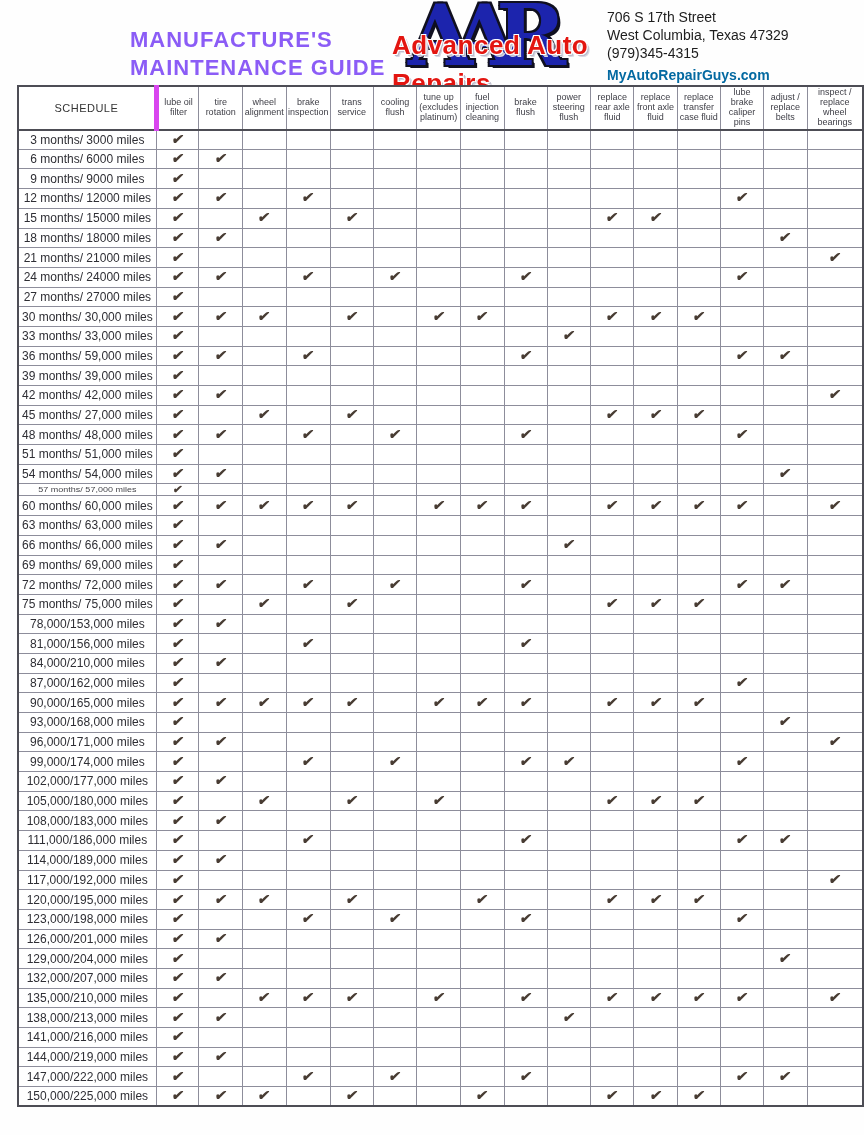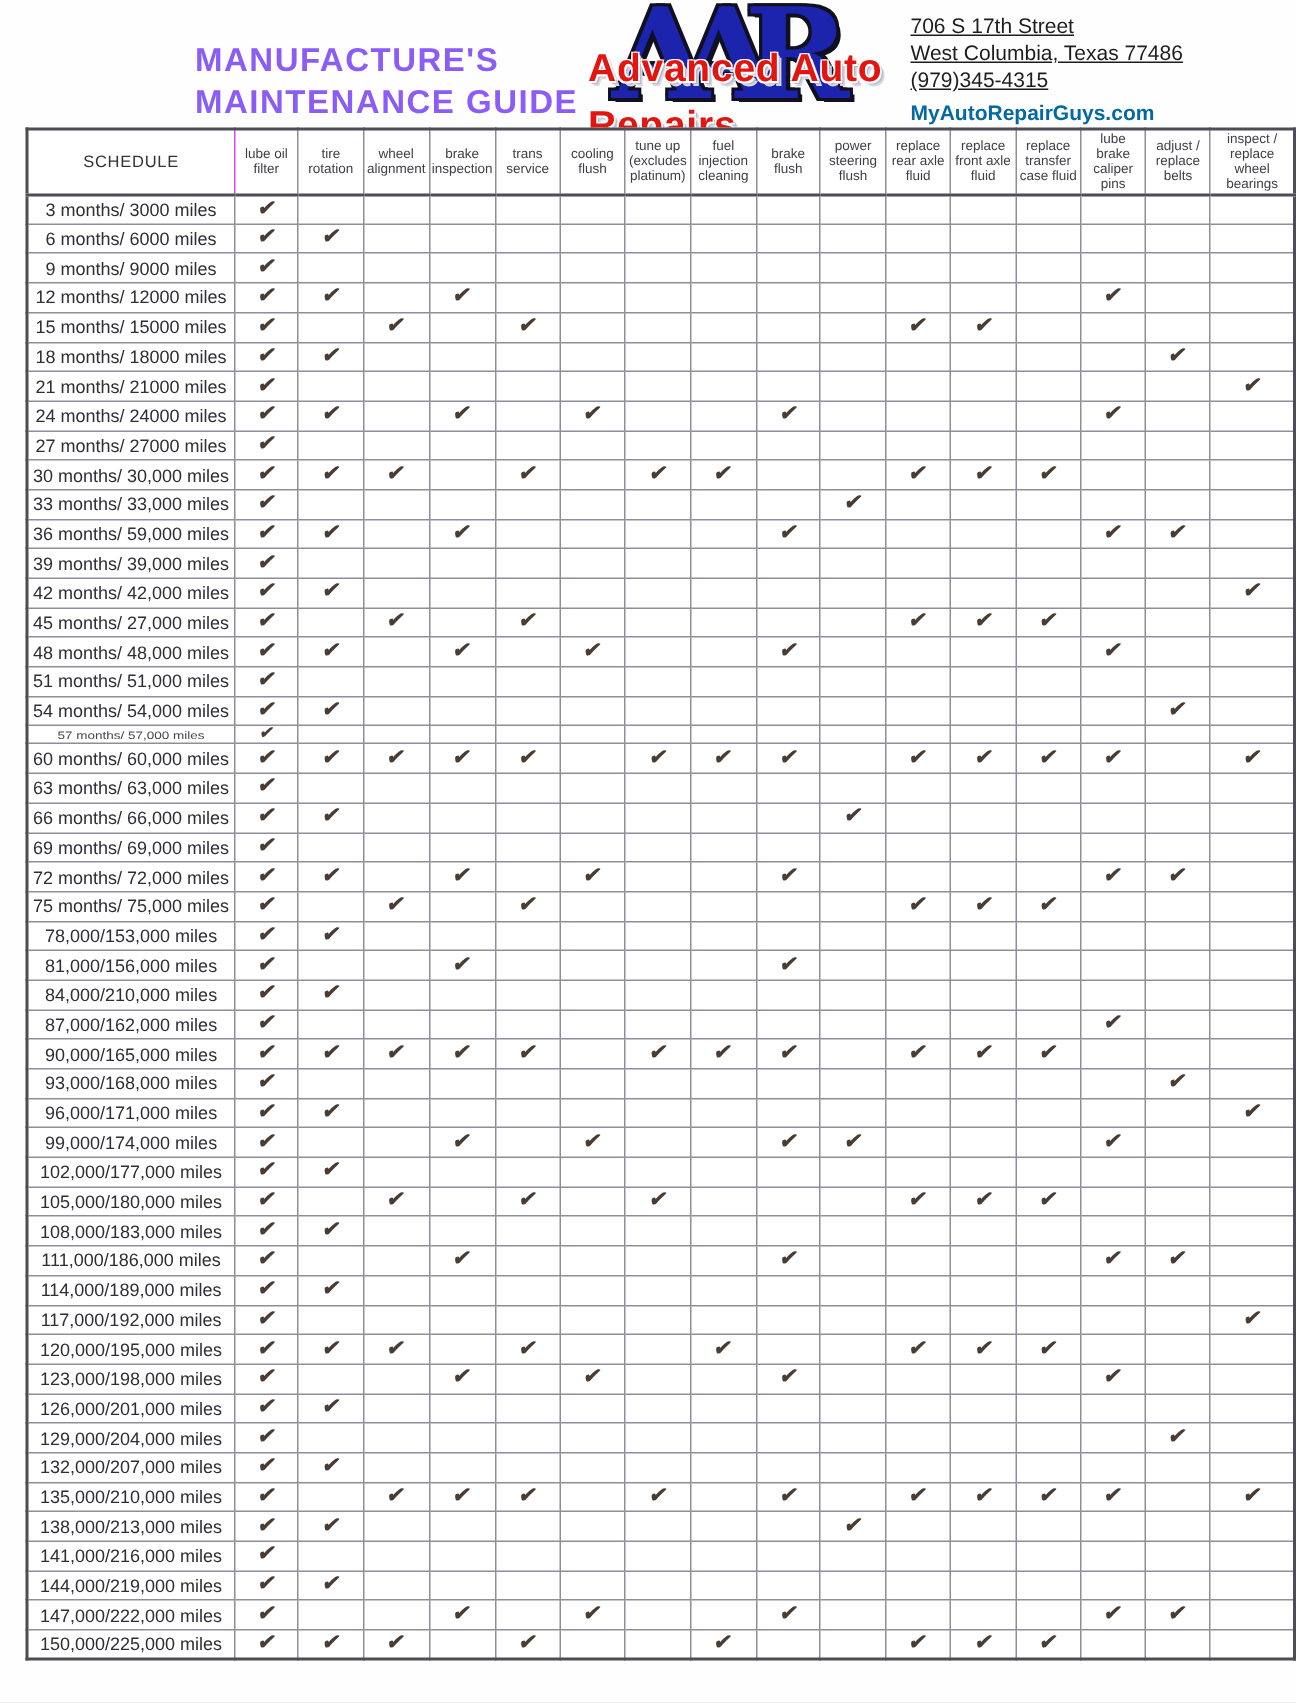--- a/index.html
+++ b/index.html
@@ -14,33 +14,33 @@
                 line-height:1.05;color:#1c24ad;letter-spacing:-21px;
                 text-shadow:-2px -2px 0 #101020, 2px -2px 0 #101020,
                             -2px 2px 0 #101020, 2px 2px 0 #101020, 3px 3px 0 #101020;}
   .logo-overlay{position:absolute;left:-16px;top:40px;width:240px;}
   .logo-overlay .l1,.logo-overlay .l2{display:block;font-size:26px;font-weight:bold;
       color:#e31510;letter-spacing:0.5px;line-height:1.0;
       text-shadow:-1px -1px 0 #fff,1px -1px 0 #fff,-1px 1px 0 #fff,1px 1px 0 #fff,
                   2px 2px 0 #b9b9c9, 3px 3px 0 #d8d8e2;}
   .logo-overlay .l2{margin-top:12px;}
   .address{position:absolute;left:607px;top:8px;font-size:14px;color:#1d1d1d;line-height:1.3;}
-  .address .line{display:block;text-decoration:underline;}
+  .address .line{display:block;}
   .website{display:block;margin-top:3px;font-weight:bold;color:#0369a1;text-decoration:none;font-size:14px;}
 
   
   table.maint{position:absolute;left:17px;top:85px;border-collapse:collapse;table-layout:fixed;
               background:#fff;border:2px solid #4d4d55;}
   .maint td,.maint th{border:1px solid #8d8d9b;padding:0;overflow:hidden;
                       font-weight:normal;box-sizing:border-box;}
   .maint thead th{height:43px;font-size:9px;color:#3e3e46;line-height:1.1;
                   text-align:center;vertical-align:middle;padding:1px 1px;
                   border-bottom:2px solid #4d4d55;}
   .maint thead th.sched-h{font-size:11px;letter-spacing:0.5px;color:#333;
-                          border-right:1px solid #d946ef;}
+                          border-right:5px solid #d946ef;}
   .maint tbody td{height:19.7px;text-align:center;vertical-align:middle;}
   .maint td.sched{font-size:12px;color:#2e2e34;text-align:center;padding:0 3px;
                   white-space:nowrap;}
   .chk{display:inline-block;font-size:14px;font-weight:bold;color:#483c33;
        transform:skewX(-10deg) translateY(-1px);}
   tr.squished td{height:11px;line-height:9px;}
   tr.squished td.sched{font-size:9px;transform:scaleY(0.8);color:#46464c;}
   tr.squished .chk{font-size:11px;}
 </style>
 </head>
@@ -54,21 +54,21 @@
   <div class="logo">
     <div class="logo-letters">AAR</div>
     <div class="logo-overlay">
       <span class="l1">Advanced Auto</span>
       <span class="l2">Repairs</span>
     </div>
   </div>
 
   <div class="address">
     <span class="line">706 S 17th Street</span>
-    <span class="line">West Columbia, Texas 77486</span>
+    <span class="line">West Columbia, Texas 47329</span>
     <span class="line">(979)345-4315</span>
     <span class="website">MyAutoRepairGuys.com</span>
   </div>
 
   <table class="maint">
     <colgroup id="cols">
         <col style="width: 111px;">
         <col style="width: 44px;">
         <col style="width: 44px;">
         <col style="width: 44px;">

